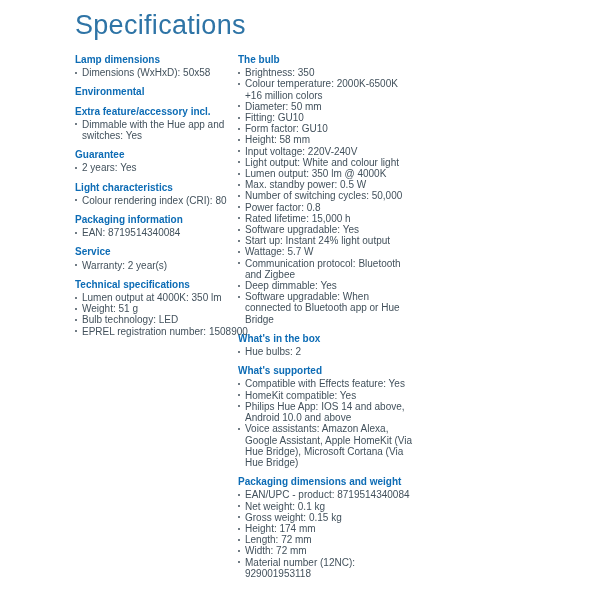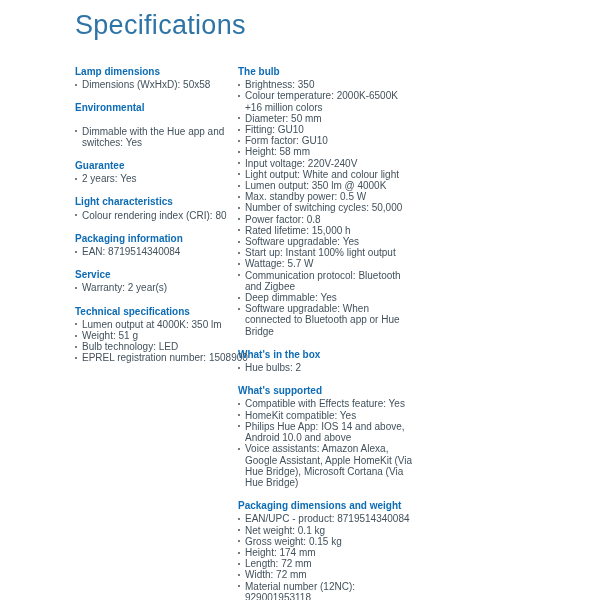--- a/index.html
+++ b/index.html
@@ -29,21 +29,21 @@
   .cols {
     display: flex;
     align-items: flex-start;
   }
   .col {
     flex: none;
   }
   .col-left  { width: 163px; }
   .col-right { width: 190px; }
   .spec-section {
-    margin: 12px 0 8px 0;
+    margin: 0 0 8px 0;
   }
   .spec-heading {
     font-size: 10px;
     font-weight: 700;
     color: #0d6cb5;
     line-height: 11.2px;
     margin: 0 0 2px 0;
   }
   ul.spec-list {
     list-style: none;
@@ -80,20 +80,21 @@
         <section class="spec-section">
           <h3 class="spec-heading">Lamp dimensions</h3>
           <ul class="spec-list">
             <li class="spec-item"><span class="dot"></span><span class="txt">Dimensions (WxHxD): 50x58</span></li>
           </ul>
         </section>
         <section class="spec-section">
           <h3 class="spec-heading">Environmental</h3>
         </section>
         <section class="spec-section">
+          <h3 class="spec-heading">Extra feature/accessory incl.</h3>
           <ul class="spec-list">
             <li class="spec-item"><span class="dot"></span><span class="txt">Dimmable with the Hue app and
 switches: Yes</span></li>
           </ul>
         </section>
         <section class="spec-section">
           <h3 class="spec-heading">Guarantee</h3>
           <ul class="spec-list">
             <li class="spec-item"><span class="dot"></span><span class="txt">2 years: Yes</span></li>
           </ul>
@@ -138,21 +139,21 @@
             <li class="spec-item"><span class="dot"></span><span class="txt">Form factor: GU10</span></li>
             <li class="spec-item"><span class="dot"></span><span class="txt">Height: 58 mm</span></li>
             <li class="spec-item"><span class="dot"></span><span class="txt">Input voltage: 220V-240V</span></li>
             <li class="spec-item"><span class="dot"></span><span class="txt">Light output: White and colour light</span></li>
             <li class="spec-item"><span class="dot"></span><span class="txt">Lumen output: 350 lm @ 4000K</span></li>
             <li class="spec-item"><span class="dot"></span><span class="txt">Max. standby power: 0.5 W</span></li>
             <li class="spec-item"><span class="dot"></span><span class="txt">Number of switching cycles: 50,000</span></li>
             <li class="spec-item"><span class="dot"></span><span class="txt">Power factor: 0.8</span></li>
             <li class="spec-item"><span class="dot"></span><span class="txt">Rated lifetime: 15,000 h</span></li>
             <li class="spec-item"><span class="dot"></span><span class="txt">Software upgradable: Yes</span></li>
-            <li class="spec-item"><span class="dot"></span><span class="txt">Start up: Instant 100% light output</span></li>
+            <li class="spec-item"><span class="dot"></span><span class="txt">Start up: Instant 24% light output</span></li>
             <li class="spec-item"><span class="dot"></span><span class="txt">Wattage: 5.7 W</span></li>
             <li class="spec-item"><span class="dot"></span><span class="txt">Communication protocol: Bluetooth
 and Zigbee</span></li>
             <li class="spec-item"><span class="dot"></span><span class="txt">Deep dimmable: Yes</span></li>
             <li class="spec-item"><span class="dot"></span><span class="txt">Software upgradable: When
 connected to Bluetooth app or Hue
 Bridge</span></li>
           </ul>
         </section>
         <section class="spec-section">

